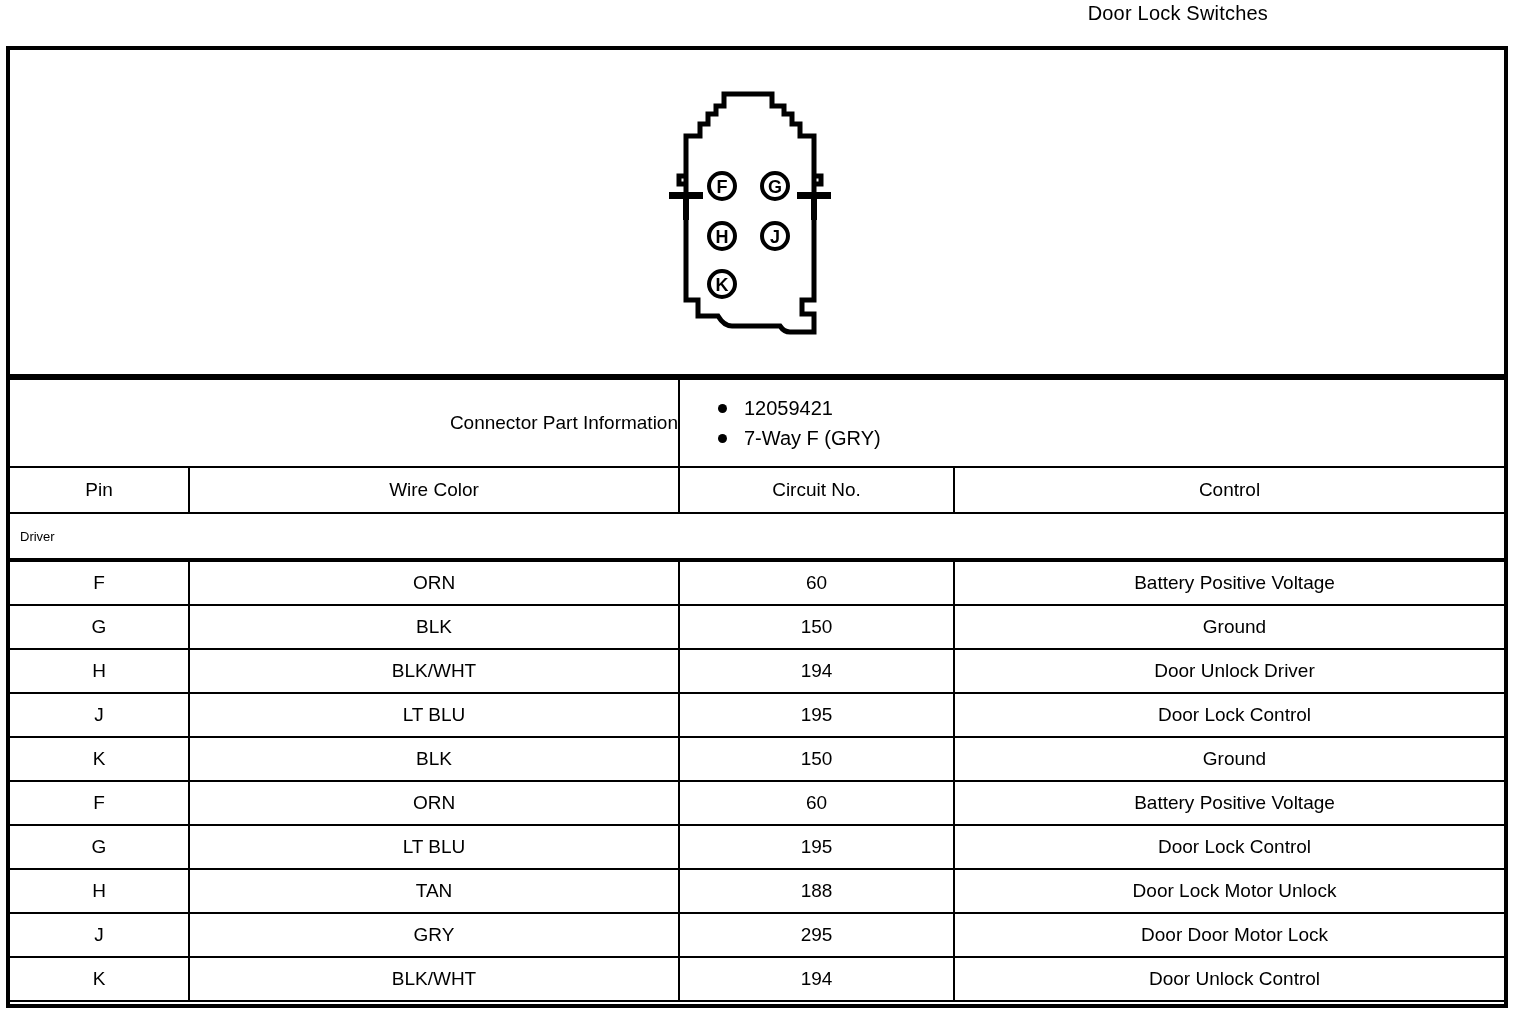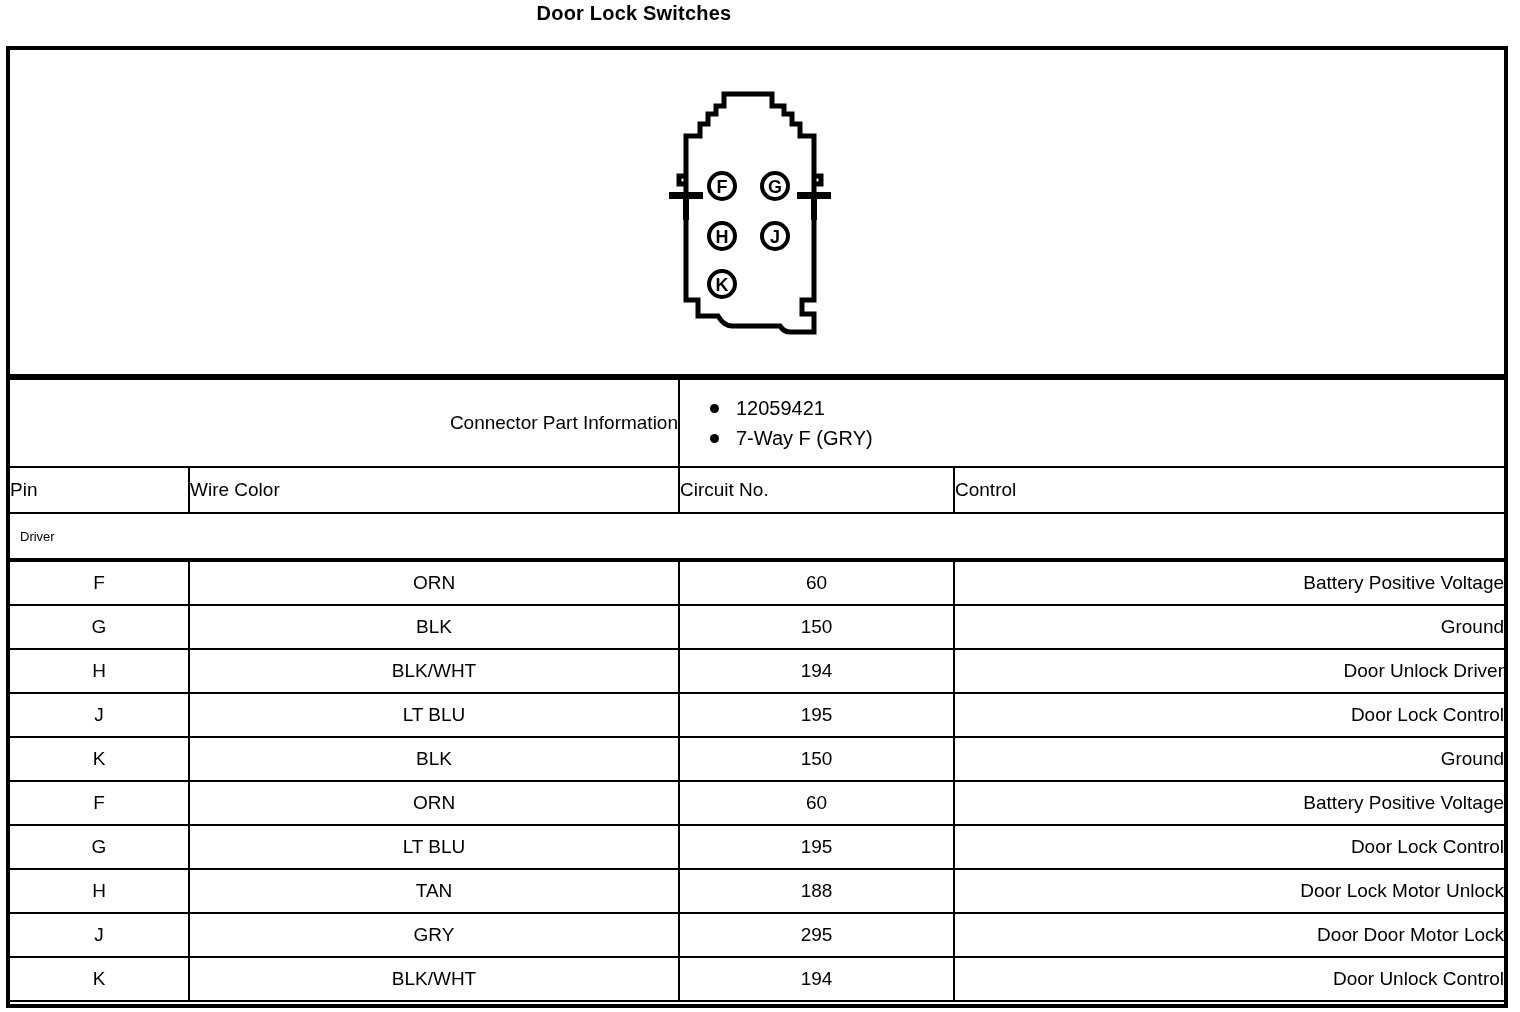--- a/index.html
+++ b/index.html
@@ -21,23 +21,23 @@
     height: 1012px;
     background: #ffffff;
   }
 
   
   .page-title {
     position: absolute;
     left: 0;
     top: 2px;
     width: 1268px;
-    text-align: center;
+    text-align: right;
     font-size: 20px;
-    font-weight: bold;
+    font-weight: normal;
     letter-spacing: 0.2px;
   }
 
   
   .frame {
     position: absolute;
     left: 6px;
     top: 46px;
     width: 1502px;
     height: 962px;
@@ -97,21 +97,21 @@
     font-weight: bold;
     font-size: 21px;
     border-top: 0;
   }
   .cpi-values {
     height: 86px;
     border-top: 0;
     padding: 0 0 0 22px !important;
   }
   .bullet-list {
-    margin: 0;
+    margin: 8px;
     padding: 0;
     list-style: none;
   }
   .bullet-list li {
     position: relative;
     padding-left: 34px;
     font-size: 20px;
     line-height: 30px;
   }
   .bullet-list li::before {
@@ -121,38 +121,39 @@
     top: 11px;
     width: 9px;
     height: 9px;
     border-radius: 50%;
     background: #000;
   }
 
   
   .col-head {
     height: 44px;
+    text-align: center;
     font-weight: bold;
     font-size: 21px;
     border-bottom-width: 4px;
   }
 
   
   .group-row td {
     height: 44px;
     text-align: left;
     padding-left: 10px !important;
     font-size: 13px;
     border-bottom-width: 4px;
   }
 
   
   .data-row td { height: 42px; }
   .cell-center { text-align: center; }
-  .cell-left { text-align: right; padding-left: 10px !important; }
+  .cell-left { text-align: center; padding-left: 10px !important; }
 
   tr.last-of-group td { border-bottom-width: 2px; }
 </style>
 </head>
 <body>
 
 <div id="page">
 
   <div class="page-title">Door Lock Switches</div>
 

